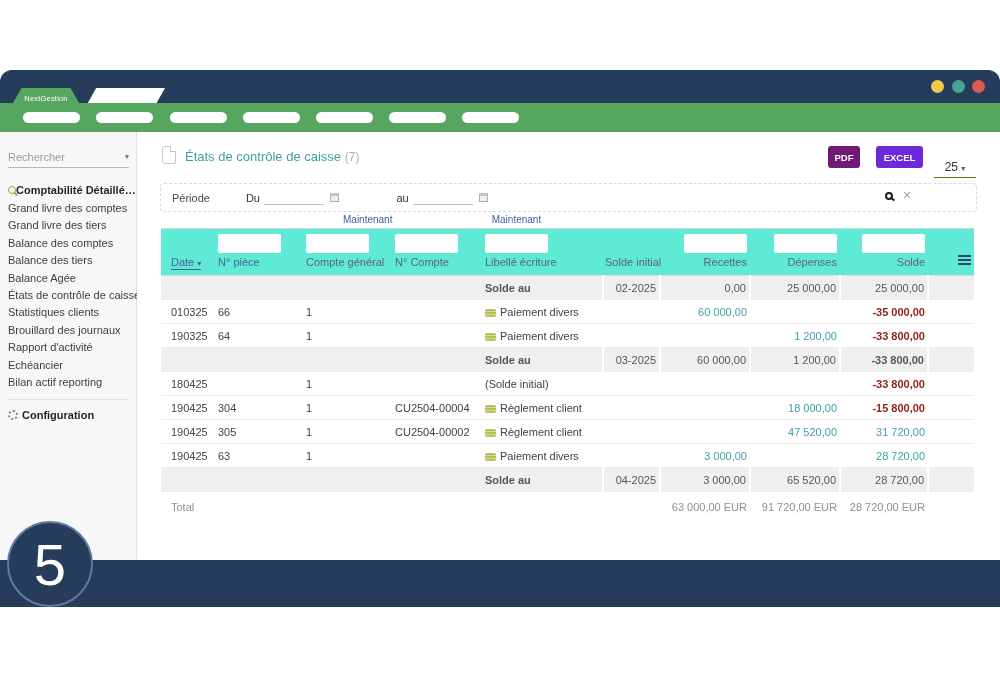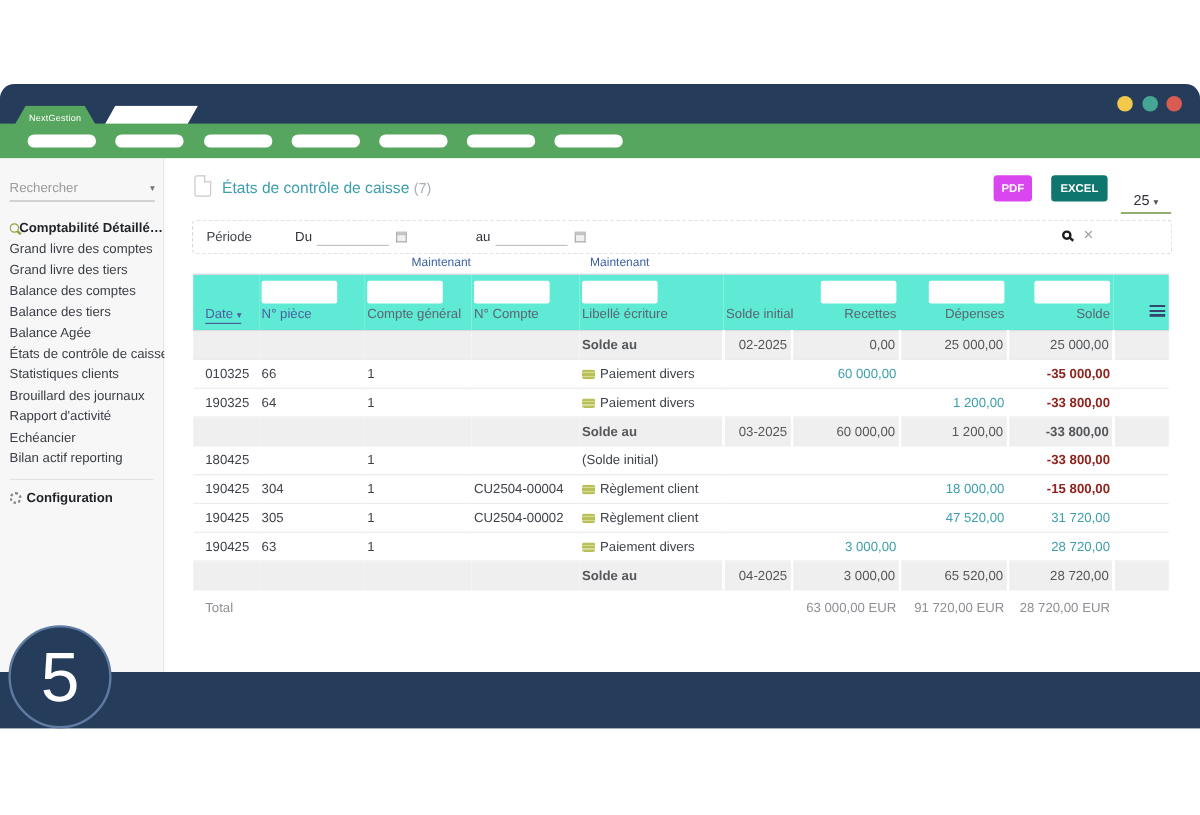--- a/index.html
+++ b/index.html
@@ -37,22 +37,22 @@
 
   
   .content { position:absolute; top:132px; left:137px; width:863px; height:428px; background:#fff; }
 
   .page-icon { position:absolute; left:25px; top:14px; width:14px; height:18px; border:1.5px solid #c8c8c8; border-radius:2px; }
   .page-icon::after { content:""; position:absolute; right:-1px; top:-1px; width:5px; height:5px; background:#fff; border-left:1.5px solid #c8c8c8; border-bottom:1.5px solid #c8c8c8; }
   .page-title { position:absolute; left:48px; top:17px; font-size:13px; color:#3e9eac; cursor:pointer; }
   .page-count { color:#aab0b6; font-size:12px; }
 
   .btn { position:absolute; top:14px; height:22px; border:none; border-radius:3px; color:#fff; font-weight:bold; font-size:9.5px; font-family:"Liberation Sans",sans-serif; display:flex; align-items:center; justify-content:center; cursor:pointer; }
-  .btn-pdf { left:691px; width:32px; background:#d946ef; }
-  .btn-excel { left:739px; width:47px; background:#0f766e; }
+  .btn-pdf { left:691px; width:32px; background:#701a75; }
+  .btn-excel { left:739px; width:47px; background:#6d28d9; }
   .page-size { position:absolute; left:797px; top:28px; width:42px; padding-bottom:3px; border-bottom:1px solid #4d7c0f; font-size:12px; color:#2f3338; text-align:center; cursor:pointer; }
   .page-size .caret { font-size:8px; color:#555; }
 
   
   .filterbar { position:absolute; left:23px; top:51px; width:817px; height:29px; border:1px dashed #d9d9d9; border-radius:4px; display:flex; align-items:center; font-size:11px; color:#43474d; }
   .filterbar .lbl-period { margin-left:11px; }
   .filterbar .lbl-du { margin-left:36px; color:#2f3338; }
   .filterbar .date-input { width:60px; height:15px; border:none; border-bottom:1px solid #c2c2c2; background:transparent; margin-left:4px; }
   .cal-icon { display:inline-block; width:9px; height:9px; border:1px solid #adadad; background:#f0f0f0; border-top:3px solid #c4c4c4; margin-left:6px; }
   .now-link { color:#3e62a4; font-size:10px; margin-left:4px; cursor:pointer;margin-top:44px; }

